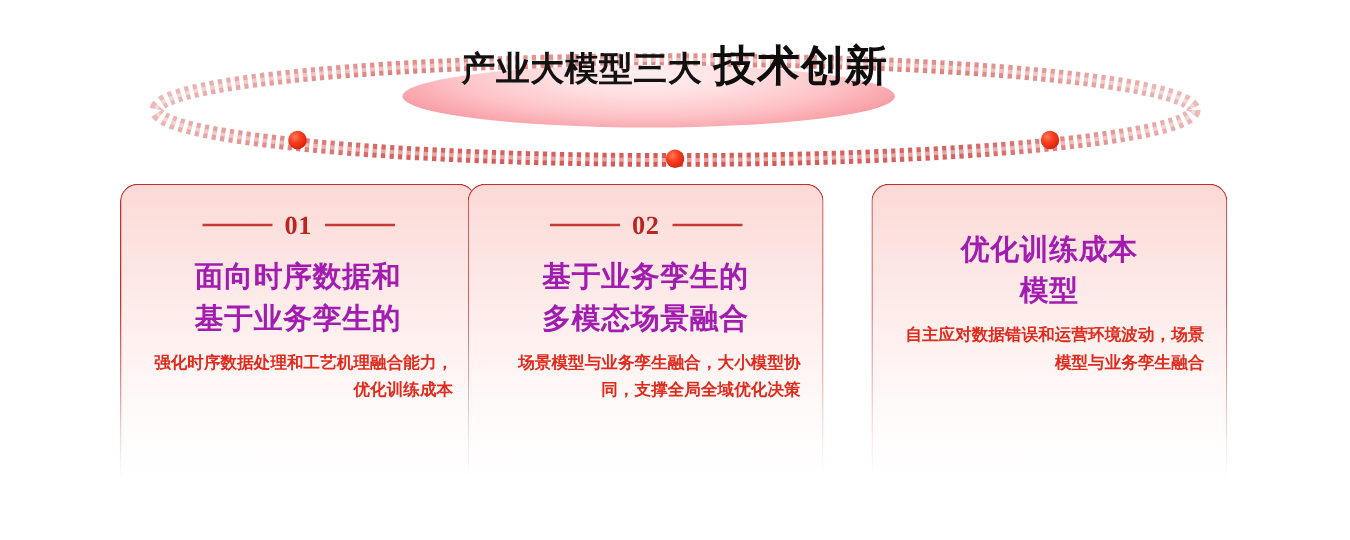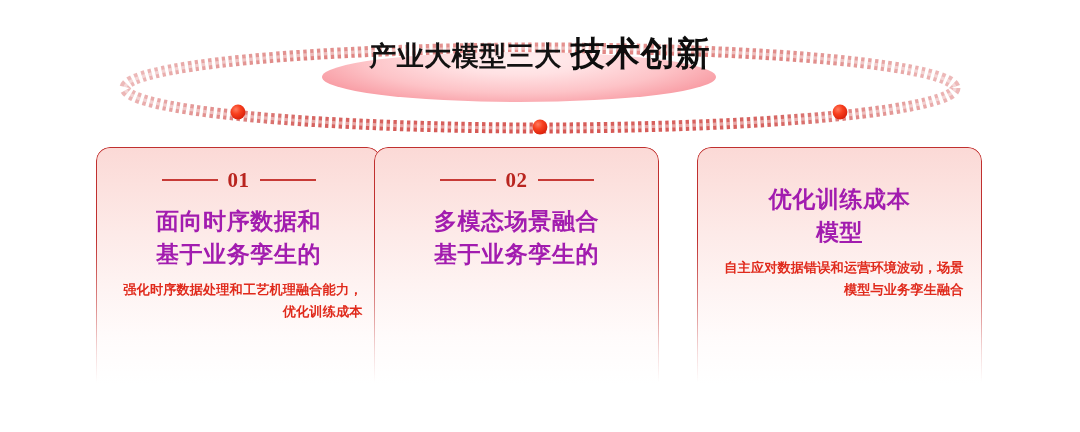--- a/index.html
+++ b/index.html
@@ -253,23 +253,24 @@
     <div class="card" id="card-2">
       <div class="card-bg"></div>
       <div class="card-border"></div>
       <div class="card-inner">
         <div class="num-row">
           <span class="num-rule"></span>
           <span class="num-text">02</span>
           <span class="num-rule"></span>
         </div>
         <div class="card-title">
+          <div>基于业务孪生的</div>
           <div>多模态场景融合</div>
-          <div>基于业务孪生的</div>
-        </div>
+        </div>
+        <div class="card-desc">场景模型与业务孪生融合，大小模型协同，支撑全局全域优化决策</div>
       </div>
     </div>
 
     <div class="card" id="card-3">
       <div class="card-bg"></div>
       <div class="card-border"></div>
       <div class="card-inner">
         <div class="card-title">
           <div>优化训练成本</div>
           <div>模型</div>

